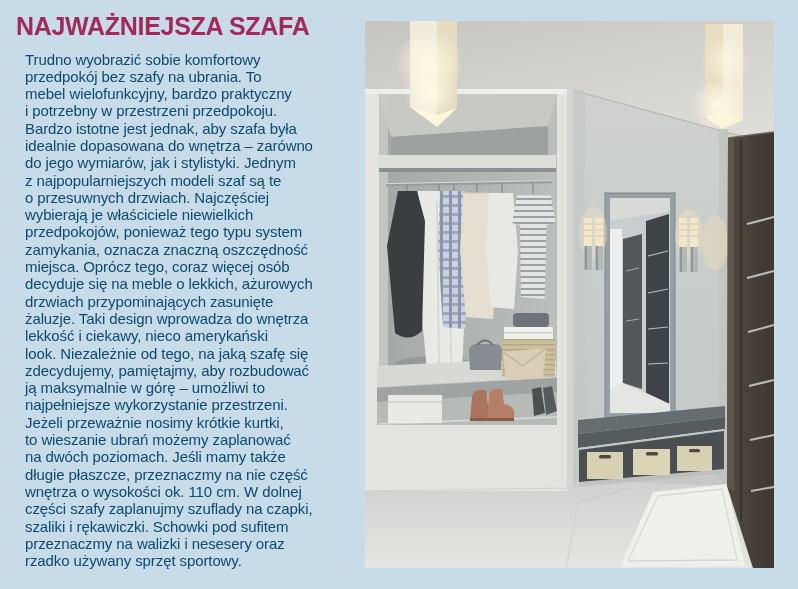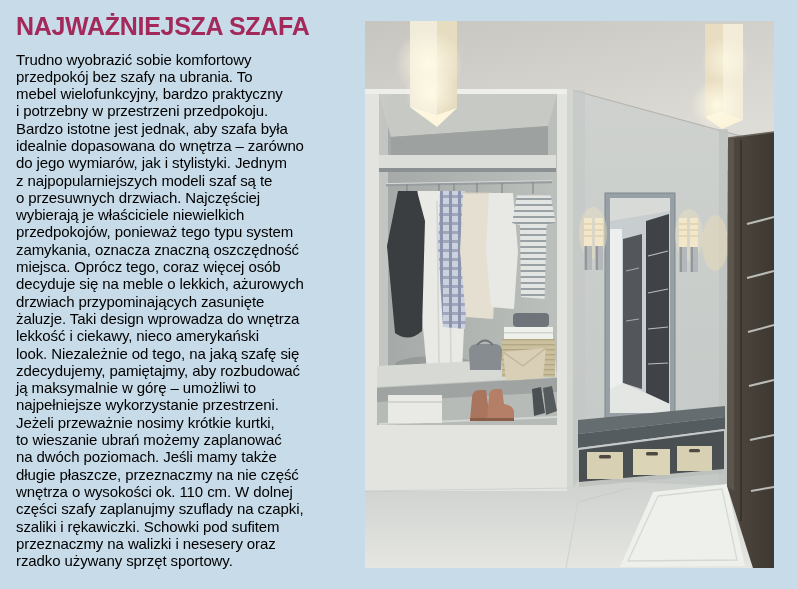--- a/index.html
+++ b/index.html
@@ -5,22 +5,22 @@
   html,body{margin:0;padding:0;}
   body{width:798px;height:589px;font-family:"Liberation Sans",sans-serif;}
   .page{position:relative;width:798px;height:589px;background:#c8dbe9;overflow:hidden;padding-left:16px;}
   .article{position:absolute;left:16px;top:13px;width:346px;}
   .article h1{
     margin:0 0 10px 0;
     font-size:25px;line-height:1.1;font-weight:bold;
     letter-spacing:-0.3px;color:#a3295b;
   }
   .article p{
-    margin:0;font-size:15px;line-height:17.3px;letter-spacing:-0.1px;
-    color:#000000;white-space:pre;
+    margin:9px;font-size:15px;line-height:17.3px;letter-spacing:-0.1px;
+    color:#0c4a6e;white-space:pre;
   }
   .photo{position:absolute;left:365px;top:21px;width:409px;height:547px;}
   .photo svg{display:block;width:409px;height:547px;}
 </style>
 </head>
 <body>
 
 <div class="page">
 
   <div class="article">

